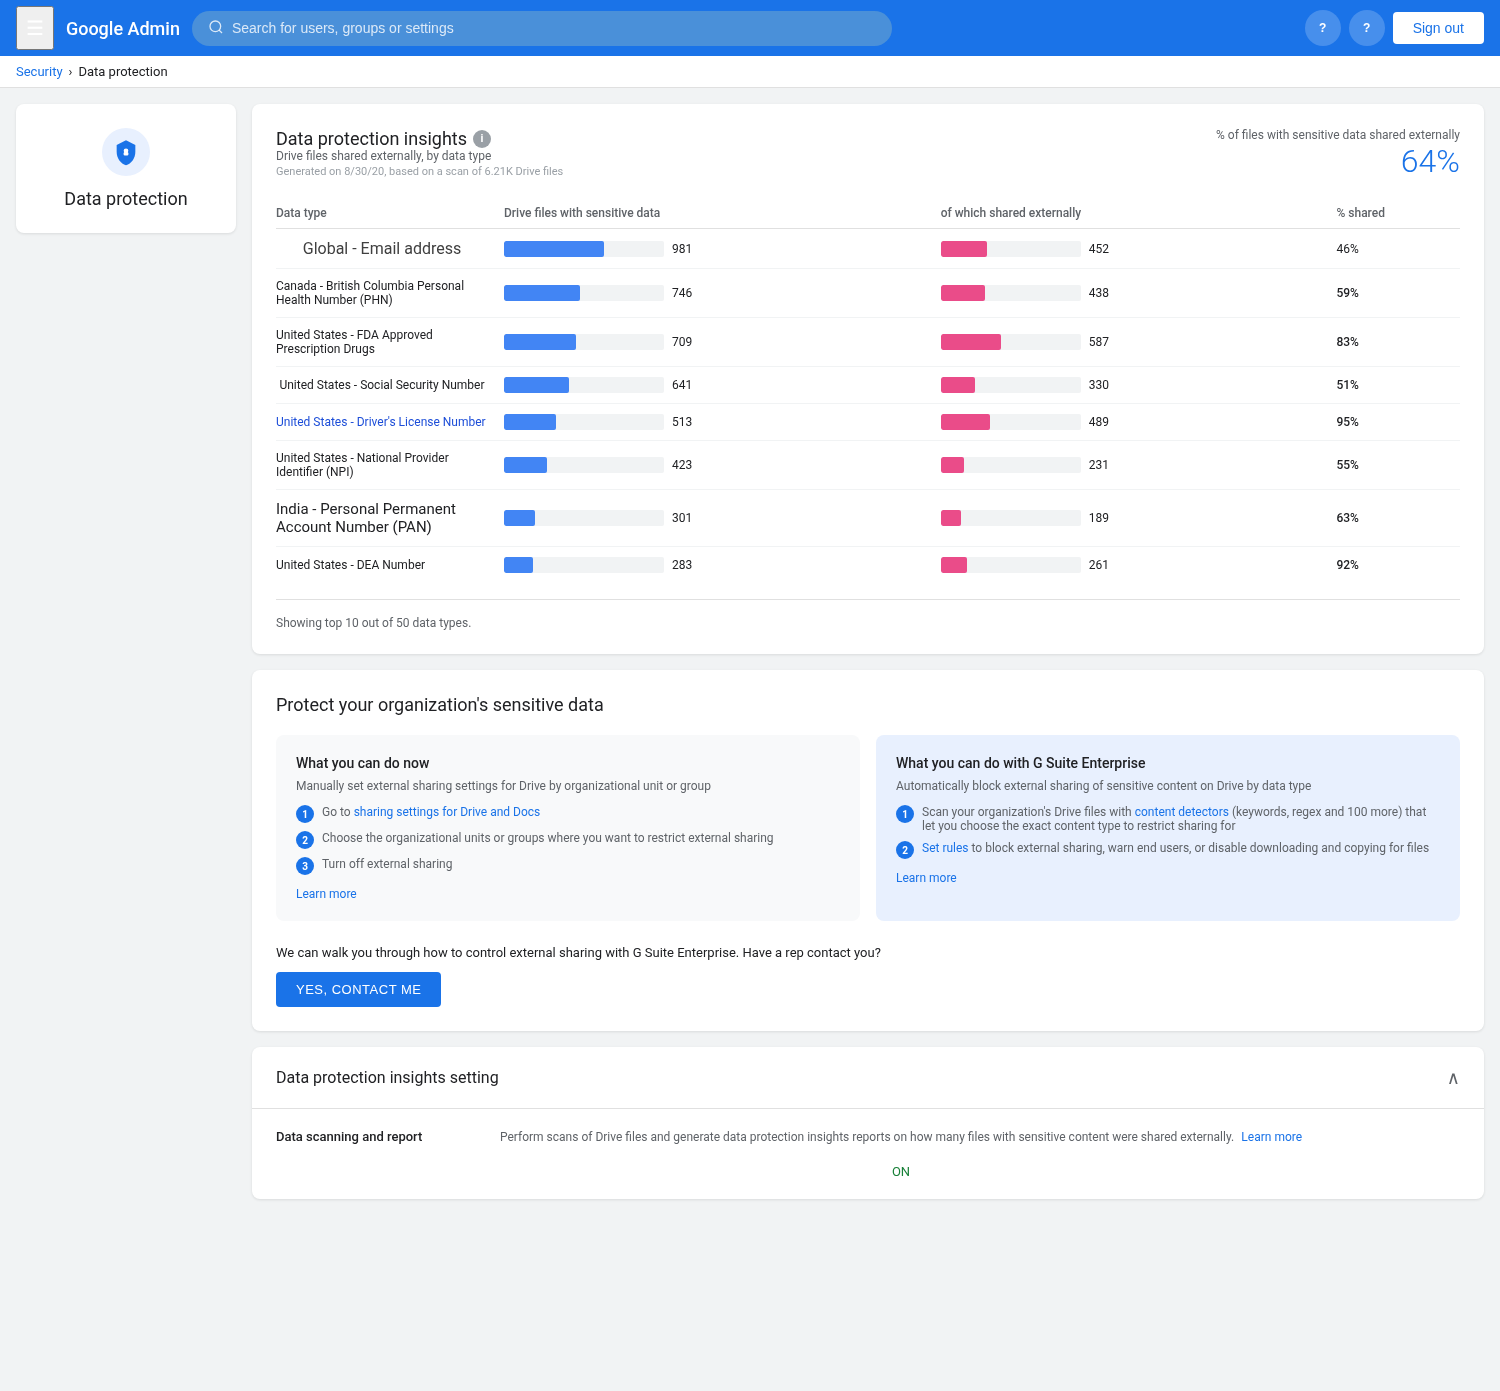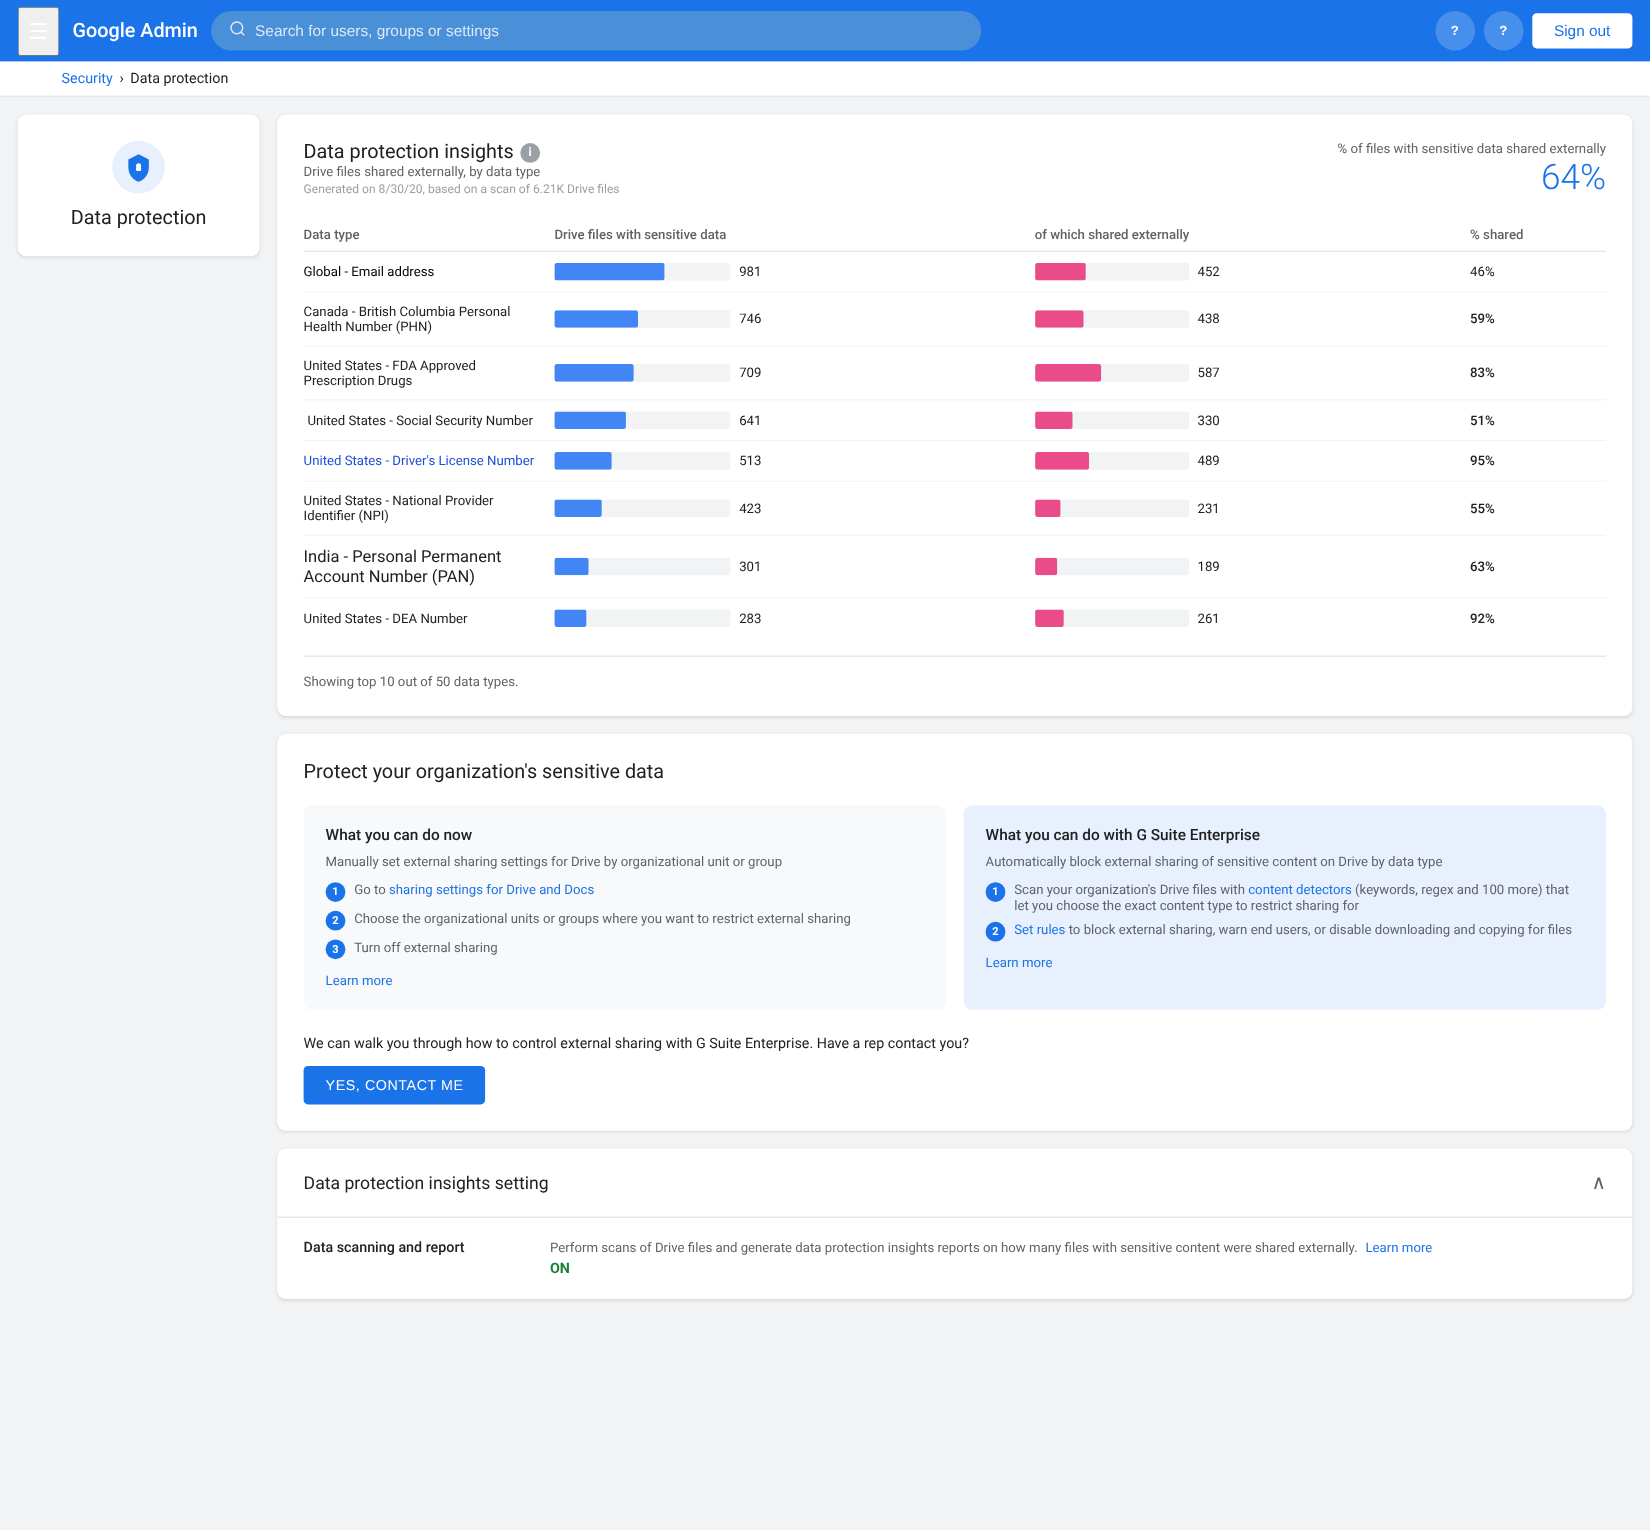--- a/index.html
+++ b/index.html
@@ -60,21 +60,21 @@
     
     .breadcrumb {
       background: white;
       padding: 8px 16px;
       display: flex;
       align-items: center;
       gap: 6px;
       font-size: 13px;
       border-bottom: 1px solid #e0e0e0;
     }
-    .breadcrumb a { color: #1a73e8; text-decoration: none; margin-left: 40px; }
+    .breadcrumb a { color: #1a73e8; text-decoration: none; }
 
     
     .main-content {
       display: flex;
       padding: 16px;
       gap: 16px;
     }
 
     
     .sidebar {
@@ -203,21 +203,21 @@
       padding: 20px 24px;
       border-bottom: 1px solid #e0e0e0;
       cursor: pointer;
     }
     .settings-title { font-size: 16px; font-weight: 400; color: #202124; }
     .chevron { font-size: 18px; color: #5f6368; }
 
     .settings-row { display: flex; gap: 24px; padding: 20px 24px; }
     .settings-label { font-size: 13px; font-weight: 500; color: #202124; min-width: 200px; }
     .settings-desc { font-size: 12px; color: #5f6368; }
-    .settings-status { font-size: 13px; color: #188038; font-weight: 700; margin-top: 4px; }
+    .settings-status { font-size: 13px; color: #188038; font-weight: 400; margin-top: 20px; text-align: center; }
   </style>
 </head>
 <body>
 
 <header class="header">
   <button class="header-menu-icon">☰</button>
   <div class="header-logo">
     <span style="font-size:18px; font-weight:500; color:white;">Google Admin</span>
   </div>
   <div class="header-search">
@@ -280,21 +280,21 @@
           <thead>
             <tr>
               <th style="width:220px;">Data type</th>
               <th>Drive files with sensitive data</th>
               <th>of which shared externally</th>
               <th>% shared</th>
             </tr>
           </thead>
           <tbody id="table-body">
               <tr>
-      <td style="font-size:12px; color:#000000; max-width:220px;">Global - Email address</td>
+      <td style="font-size:16px; color:#404040; max-width:220px;text-align:center;">Global - Email address</td>
       <td>
         <div class="bar-cell">
           <div class="bar-container" style="width:160px;">
             <div class="bar bar-blue" style="width:100px;"></div>
           </div>
           <span class="bar-value">981</span>
         </div>
       </td>
       <td>
         <div class="bar-cell">

